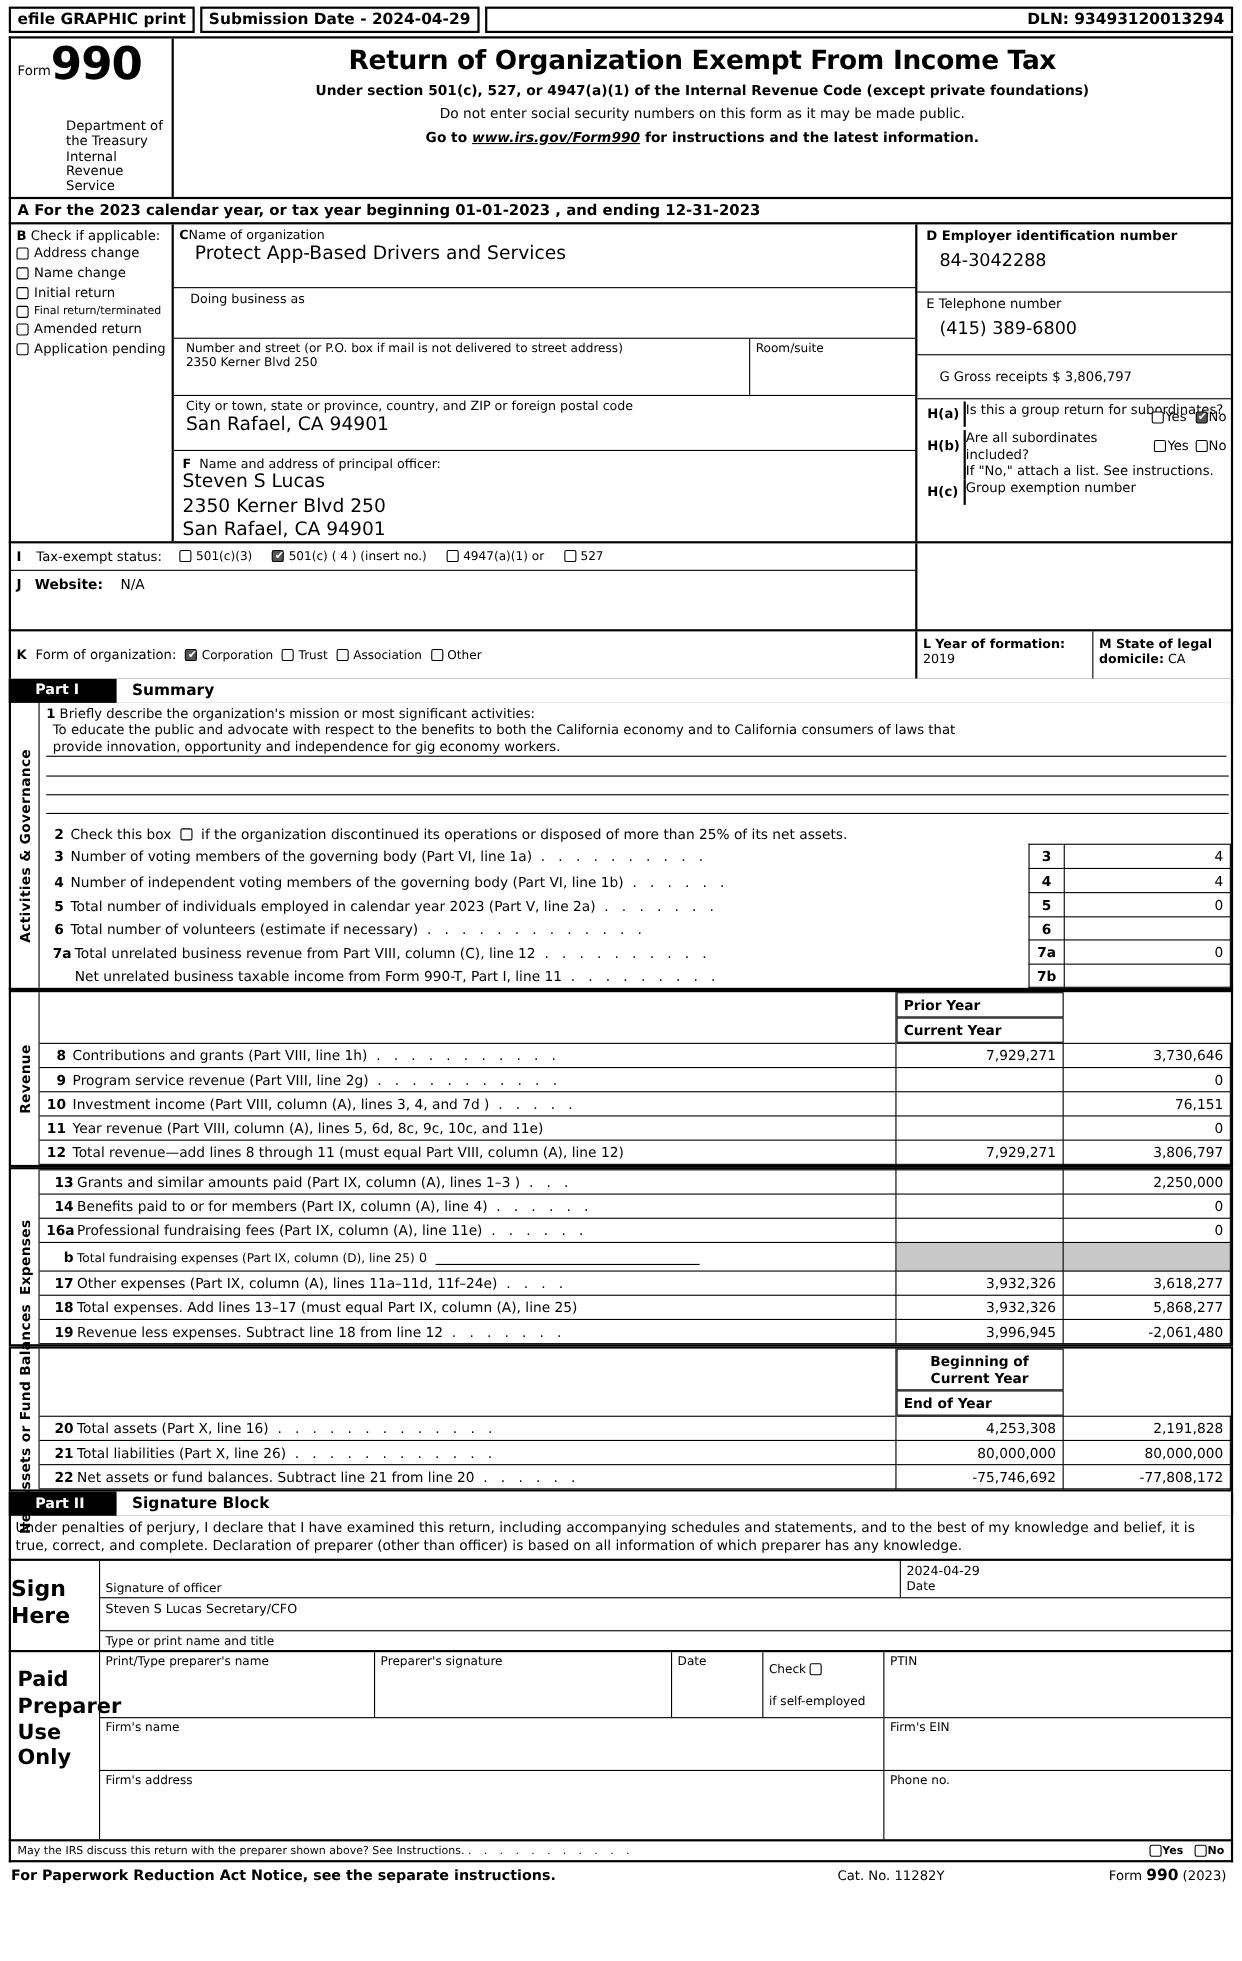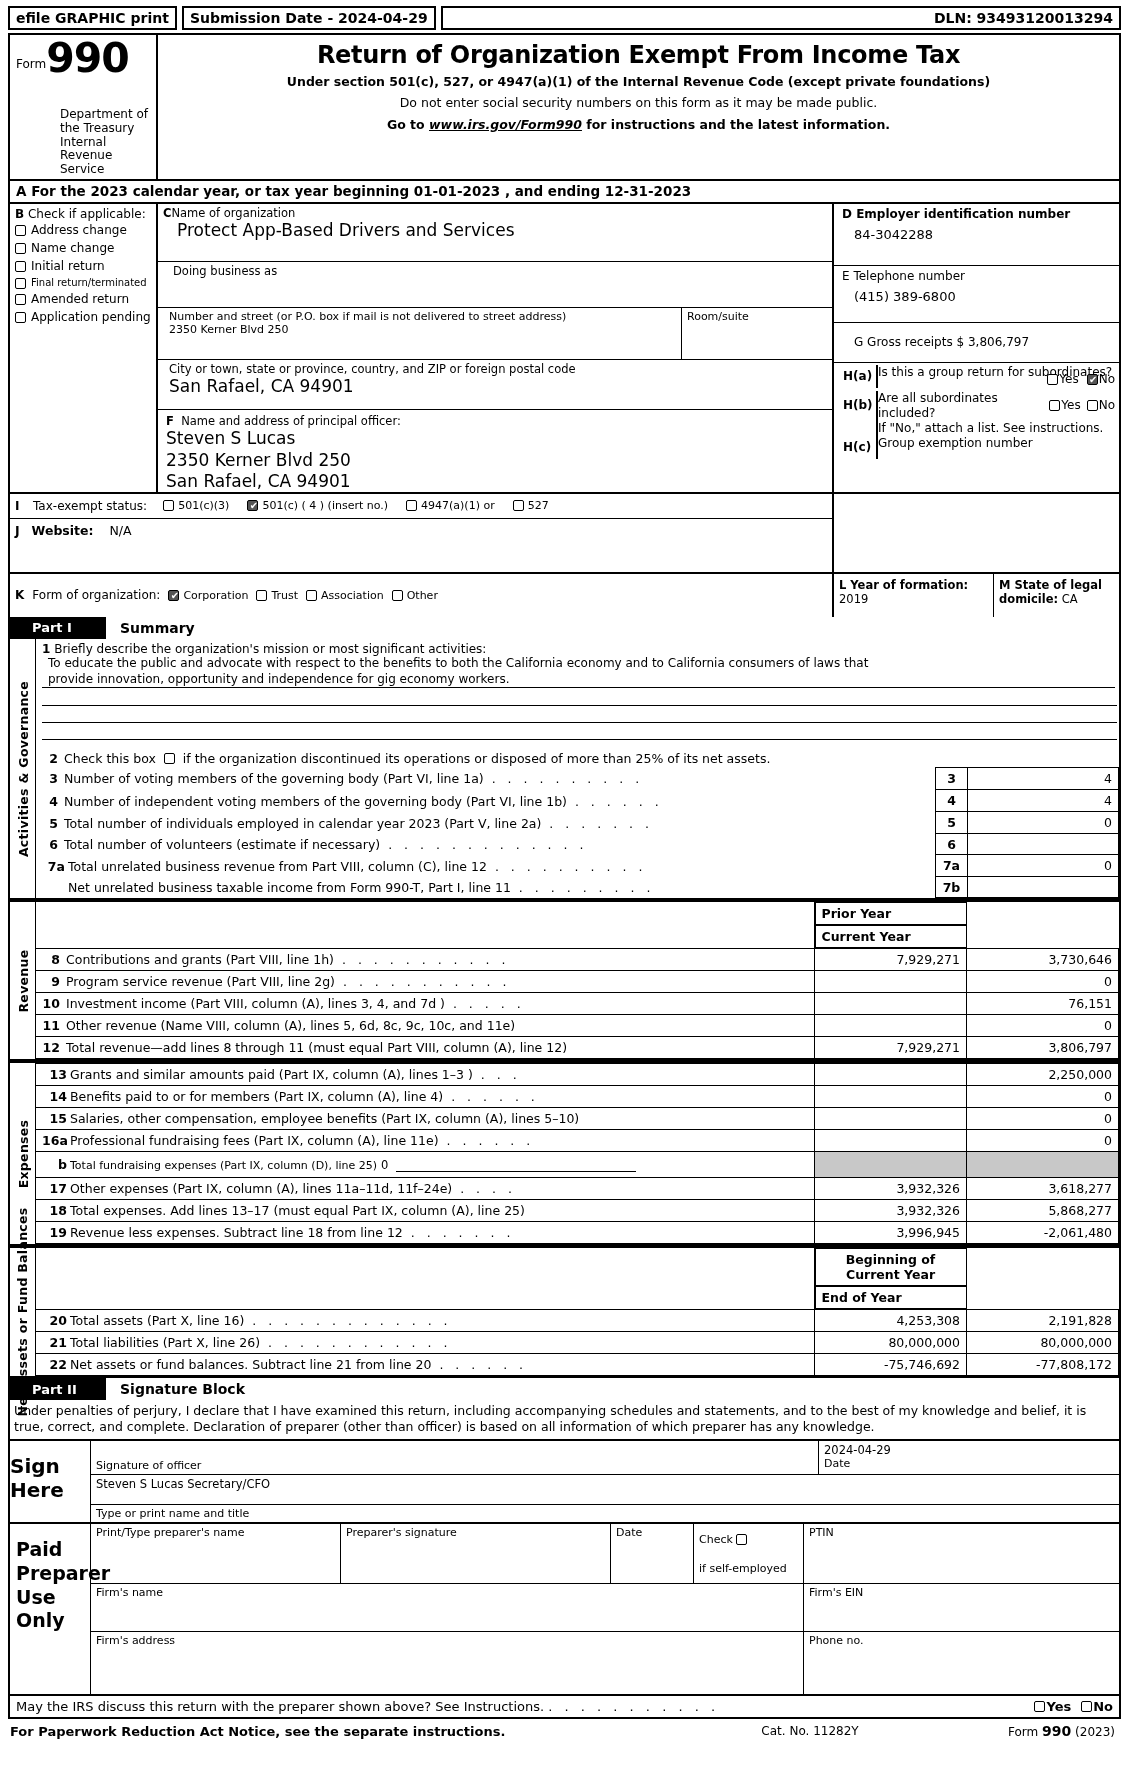--- a/index.html
+++ b/index.html
@@ -76,21 +76,21 @@
   .c-street .s1 { flex:1; padding:2px 5px; border-right:1px solid #000; }
   .c-street .s2 { width:150px; padding:2px 5px; }
   .c-city { height:50px; }
   .c-officer { height:82px; padding:4px 5px 2px 8px; border-bottom:none; }
   .c-officer .val { line-height:1.28; }
 
   .col-d { width:285px; display:flex; flex-direction:column; }
   .d-cell { border-bottom:1px solid #000; padding:3px 8px; }
   .d-cell .hd { font-size:12px; }
   .d-cell .hd b { font-weight:bold; }
-  .d-cell .v { font-size:13px; padding:6px 0 0 12px; }
+  .d-cell .v { font-size:16px; padding:6px 0 0 12px; }
   .d-ein { height:62px; }
   .d-tel { height:57px; }
   .d-gross { height:40px; display:flex; align-items:center; padding-left:20px; font-size:12px; }
   .d-h { padding:2px 4px 2px 4px; border-bottom:none; flex:1; }
   .h-row { display:flex; font-size:12px; line-height:1.25; }
   .h-row .k { width:40px; font-weight:bold; flex:none; }
   .h-row .t { flex:1; }
   .yn { display:flex; align-items:center; gap:1px; }
   .yn .box { margin-top:0; }
 
@@ -176,21 +176,21 @@
   .sig-mid { border-bottom:1px solid #000; min-height:30px; padding:2px 5px; }
 
   .prep { display:flex; border-left:2px solid #000; border-right:2px solid #000; border-bottom:2px solid #000; }
   .preplbl { width:80px; flex:none; font-size:19px; font-weight:bold; padding:14px 0 0 6px; line-height:1.25; }
   .prepbody { flex:1; border-left:1px solid #000; }
   .prow { display:flex; border-bottom:1px solid #000; }
   .prow:last-child { border-bottom:none; }
   .pc { padding:2px 5px; font-size:11px; border-right:1px solid #000; }
   .pc:last-child { border-right:none; }
 
-  .irsq { display:flex; align-items:center; border-left:2px solid #000; border-right:2px solid #000; border-bottom:2px solid #000; padding:3px 6px; font-size:13px;gap:20px; }
+  .irsq { display:flex; align-items:center; border-left:2px solid #000; border-right:2px solid #000; border-bottom:2px solid #000; padding:3px 6px; font-size:10px;gap:20px; }
   .irsq .q { flex:1; }
   .irsq .yn2 { display:flex; gap:10px; align-items:center; font-weight:bold; }
   .irsq .yn2 .box { margin-top:0; }
 
   .footer { display:flex; align-items:center; font-size:13px; font-weight:bold; padding:4px 6px 2px 2px; }
   .footer .f1 { flex:1; }
   .footer .f2 { width:230px; text-align:center; font-weight:normal; font-size:12px; }
   .footer .f3 { width:190px; text-align:right; font-size:12px; font-weight:normal; }
   .footer .f3 b { font-size:14px; font-weight:bold; }
 </style>
@@ -496,21 +496,21 @@
           <td class="lab"><span class="n">9</span><span>Program service revenue (Part VIII, line 2g)</span>&nbsp;&nbsp;<span class="dots">.  .  .  .  .  .  .  .  .  .  .</span></td>
           <td class="amt"></td>
           <td class="amt">0</td>
         </tr>
         <tr>
           <td class="lab"><span class="n">10</span><span>Investment income (Part VIII, column (A), lines 3, 4, and 7d )</span>&nbsp;&nbsp;<span class="dots">.  .  .  .  .</span></td>
           <td class="amt"></td>
           <td class="amt">76,151</td>
         </tr>
         <tr>
-          <td class="lab"><span class="n">11</span><span>Other revenue (Name VIII, column (A), lines 5, 6d, 8c, 9c, 10c, and 11e)</span></td>
+          <td class="lab"><span class="n">11</span><span>Year revenue (Part VIII, column (A), lines 5, 6d, 8c, 9c, 10c, and 11e)</span></td>
           <td class="amt"></td>
           <td class="amt">0</td>
         </tr>
         <tr>
           <td class="lab"><span class="n">12</span><span>Total revenue—add lines 8 through 11 (must equal Part VIII, column (A), line 12)</span></td>
           <td class="amt">7,929,271</td>
           <td class="amt">3,806,797</td>
         </tr>
       </tbody>
         </table>
@@ -524,25 +524,20 @@
     <div class="p1body">
       <table class="tbl">
         <tbody>
             <tr>
           <td class="lab"><span class="n w">13</span><span>Grants and similar amounts paid (Part IX, column (A), lines 1–3 )</span>&nbsp;&nbsp;<span class="dots">.   .   .</span></td>
           <td class="amt"></td>
           <td class="amt">2,250,000</td>
         </tr>
         <tr>
           <td class="lab"><span class="n w">14</span><span>Benefits paid to or for members (Part IX, column (A), line 4)</span>&nbsp;&nbsp;<span class="dots">.  .  .  .  .  .</span></td>
-          <td class="amt"></td>
-          <td class="amt">0</td>
-        </tr>
-        <tr>
-          <td class="lab"><span class="n w">15</span><span>Salaries, other compensation, employee benefits (Part IX, column (A), lines 5–10)</span></td>
           <td class="amt"></td>
           <td class="amt">0</td>
         </tr>
         <tr>
           <td class="lab"><span class="n w">16a</span><span>Professional fundraising fees (Part IX, column (A), line 11e)</span>&nbsp;&nbsp;<span class="dots">.  .  .  .  .  .</span></td>
           <td class="amt"></td>
           <td class="amt">0</td>
         </tr>
         <tr>
           <td class="lab" style="height:26px">

